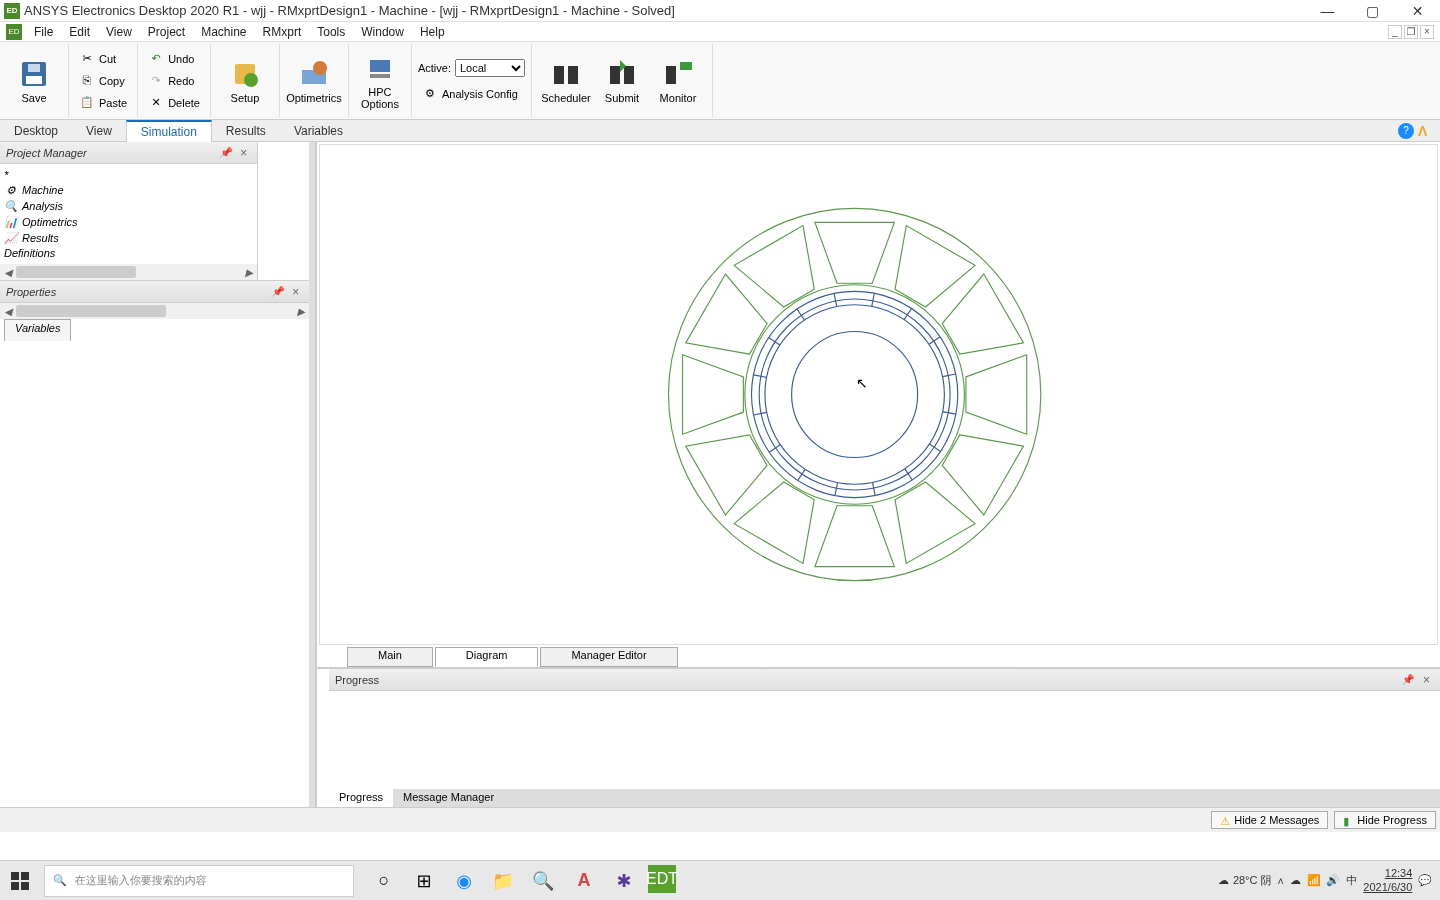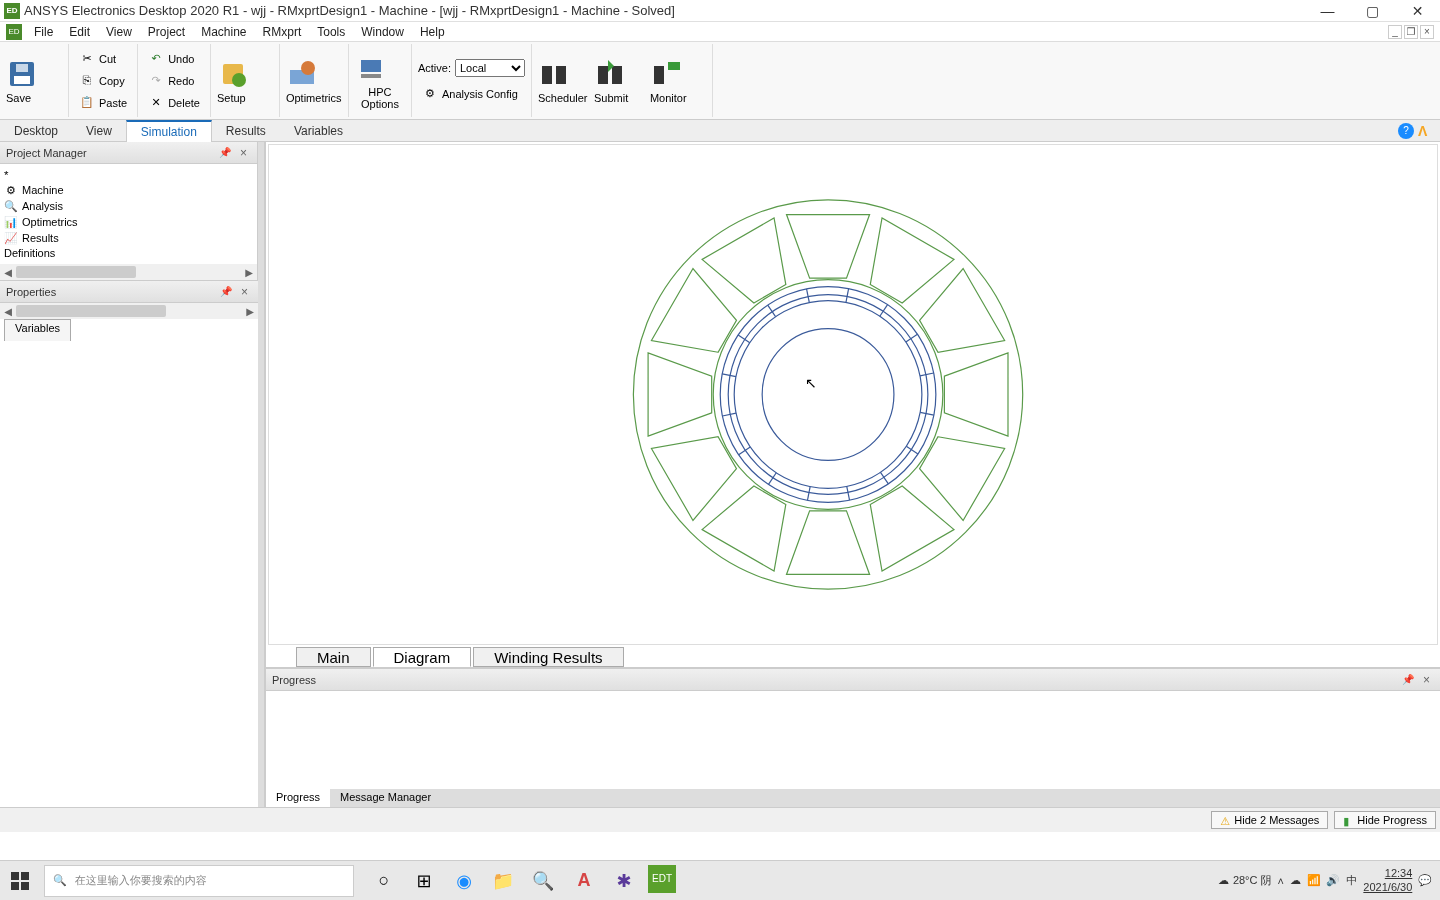--- a/index.html
+++ b/index.html
@@ -15,21 +15,21 @@
 
 .menubar { height: 20px; display: flex; align-items: center; background: #fff; padding: 0 2px; border-bottom: 1px solid #ddd; }
 .menubar .app-icon2 { width: 16px; height: 16px; background: #4a8a2a; margin: 0 4px; color:#fff; font-size:8px; display:flex;align-items:center;justify-content:center;}
 .menubar .menu-item { padding: 2px 8px; font-size: 12px; color: #222; }
 .mdi-btns { margin-left: auto; display:flex; gap:2px; padding-right:4px;}
 .mdi-btn { width:14px;height:14px; display:flex;align-items:center;justify-content:center; font-size:10px; color:#555;border:1px solid #ccc;}
 
 
 .ribbon { height: 78px; background: #f8f8f8; border-bottom: 1px solid #ccc; display: flex; align-items: stretch; padding: 2px 0; }
 .ribbon-group { display: flex; align-items: center; border-right: 1px solid #ddd; padding: 0 6px; }
-.rbtn-lg { display: flex; flex-direction: column; align-items: flex-start; justify-content: center; width: 56px; height: 72px; font-size: 11px; text-align: center; }
+.rbtn-lg { display: flex; flex-direction: column; align-items: center; justify-content: center; width: 56px; height: 72px; font-size: 11px; text-align: center; }
 .rbtn-lg .ico { width: 32px; height: 32px; margin-bottom: 2px; display:flex;align-items:center;justify-content:center;}
 .rbtn-sm { display: flex; align-items: center; height: 22px; padding: 0 4px; font-size: 11px; }
 .rbtn-sm .ico { width: 16px; height: 16px; margin-right: 4px; display:flex;align-items:center;justify-content:center;}
 .active-row { display: flex; align-items: center; height: 22px; font-size:11px;}
 .active-row select { font-size:11px; width:70px; height:18px;}
 
 
 .ribbon-tabs { height: 22px; background: #eee; display: flex; align-items: center; border-bottom: 1px solid #ccc; }
 .rtab { padding: 3px 14px; font-size: 12px; color: #333; }
 .rtab.active { background: #fff; color: #1a6bb8; border-top: 2px solid #1a6bb8; border-left:1px solid #ccc; border-right:1px solid #ccc;}
@@ -61,46 +61,46 @@
 .prop-table th { border:1px solid #bbb; background:#f5f5f5; font-size:11px; font-weight:normal; padding:2px 4px; text-align:center;}
 .vartab { height:22px; display:flex; padding:0 4px;}
 .vartab-btn { border:1px solid #aaa; border-bottom:none; padding:2px 10px; background:#f5f5f5; font-size:11px;}
 
 
 .canvas-wrap { flex:1; display:flex; flex-direction:column; border-left:2px solid #ccc;}
 .canvas { flex:1; background:#fff; position:relative; border:1px solid #ddd; margin:2px;}
 .canvas svg { width:100%; height:100%;}
 .cursor { position:absolute; left:536px; top:230px; font-size:14px; pointer-events:none;}
 .canvas-tabs { height:20px; display:flex; padding-left:30px; gap:2px;}
-.ctab { border:1px solid #aaa; padding:1px 20px; font-size:15px; background:#f0f0f0;}
+.ctab { border:1px solid #aaa; padding:1px 30px; font-size:11px; background:#f0f0f0;}
 .ctab.active { background:#fff; border-bottom:1px solid #fff;}
 
 
-.progress-panel { height:140px; border-top:2px solid #ccc; display:flex;flex-direction:column;}
+.progress-panel { height:140px; border-top:2px solid #ccc; display:flex;flex-direction:column;padding-left:12px;}
 .progress-inner{flex:1;background:#fff;}
 .progress-tabs{height:18px;display:flex;background:#ddd;}
 .ptab{padding:2px 10px;font-size:11px;}
 .ptab.active{background:#fff;}
 
 
 .statusbar { height: 25px; background: #f0f0f0; border-top:1px solid #ccc; display:flex;align-items:center;justify-content:flex-end;padding:0 4px;gap:6px;}
 .status-btn { border:1px solid #aaa; background:#f8f8f8; padding:2px 8px; font-size:11px; font-family:monospace; display:flex;align-items:center;gap:4px;}
 .status-ico{width:10px;height:10px;}
 
 
 .taskbar { position:absolute; bottom:0; left:0; width:100%; height:40px; background:#e8e8e8; border-top:1px solid #ccc; display:flex;align-items:center;}
 .taskbar .start{width:40px;height:40px;display:flex;align-items:center;justify-content:center;}
 .taskbar .search{flex:0 0 310px;height:32px;margin:4px;background:#fff;border:1px solid #ccc;display:flex;align-items:center;padding:0 8px;gap:8px;color:#888;font-size:13px;}
 .taskbar .tb-icons{display:flex;gap:8px;margin-left:10px;}
 .tb-ico{width:32px;height:32px;display:flex;align-items:center;justify-content:center;font-size:18px;}
 .taskbar .tray{margin-left:auto;display:flex;align-items:center;gap:6px;padding-right:8px;font-size:11px;color:#333;}
 .tray .weather{display:flex;align-items:center;gap:4px;}
 .tray .clock{text-align:right;line-height:1.2;text-decoration:underline;}
 
-.left-col{display:flex;flex-direction:column;width:258px;}
+.left-col{display:flex;flex-direction:column;width:309px;font-style:italic;}
 .splitter{width:6px;background:#ddd;cursor:col-resize;}
 </style>
 </head>
 <body>
 
 <div class="titlebar">
   <div class="app-icon">ED</div>
   <div class="title">ANSYS Electronics Desktop 2020 R1 - wjj - RMxprtDesign1 - Machine - [wjj - RMxprtDesign1 - Machine - Solved]</div>
   <div class="win-btns">
     <div class="win-btn">—</div>
@@ -361,21 +361,21 @@
               <line x1="77.92953182017389" y1="-52.56413292625025" x2="89.53605783594448" y2="-60.392833574840715"></line>
               <line x1="92.112922234358" y1="-18.74058583521647" x2="105.83186809904961" y2="-21.53173691705722"></line>
             </g>
         </g>
       </svg>
       <div class="cursor">↖</div>
     </div>
     <div class="canvas-tabs">
       <div class="ctab">Main</div>
       <div class="ctab active">Diagram</div>
-      <div class="ctab">Winding Results</div>
+      <div class="ctab">Manager Editor</div>
     </div>
     <div class="progress-panel">
       <div class="panel-header">
         <span>Progress</span>
         <span class="pin">📌</span>
         <span class="close">×</span>
       </div>
       <div class="progress-inner"></div>
       <div class="progress-tabs">
         <div class="ptab active">Progress</div>
@@ -410,21 +410,21 @@
     <span>在这里输入你要搜索的内容</span>
   </div>
   <div class="tb-icons">
     <div class="tb-ico">○</div>
     <div class="tb-ico">⊞</div>
     <div class="tb-ico" style="color:#1a8cff;">◉</div>
     <div class="tb-ico" style="color:#e6b84a;">📁</div>
     <div class="tb-ico" style="color:#e67817;">🔍</div>
     <div class="tb-ico" style="color:#d64545;font-weight:bold;">A</div>
     <div class="tb-ico" style="color:#5a3a9a;">✱</div>
-    <div class="tb-ico" style="background:#5aa02c;color:#fff;width:28px;height:28px;font-size:10px;">EDT</div>
+    <div class="tb-ico" style="background:#5aa02c;color:#fff;width:28px;height:28px;font-size:16px;">EDT</div>
   </div>
   <div class="tray">
     <div class="weather">
       <span>☁</span>
       <span>28°C 阴</span>
     </div>
     <span>˄</span>
     <span>☁</span>
     <span>📶</span>
     <span>🔊</span>

